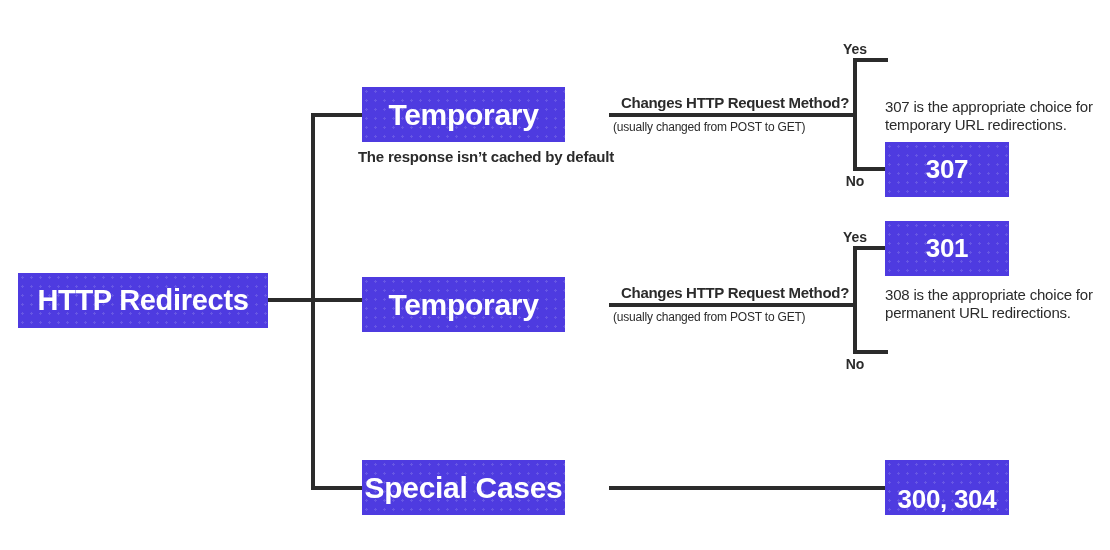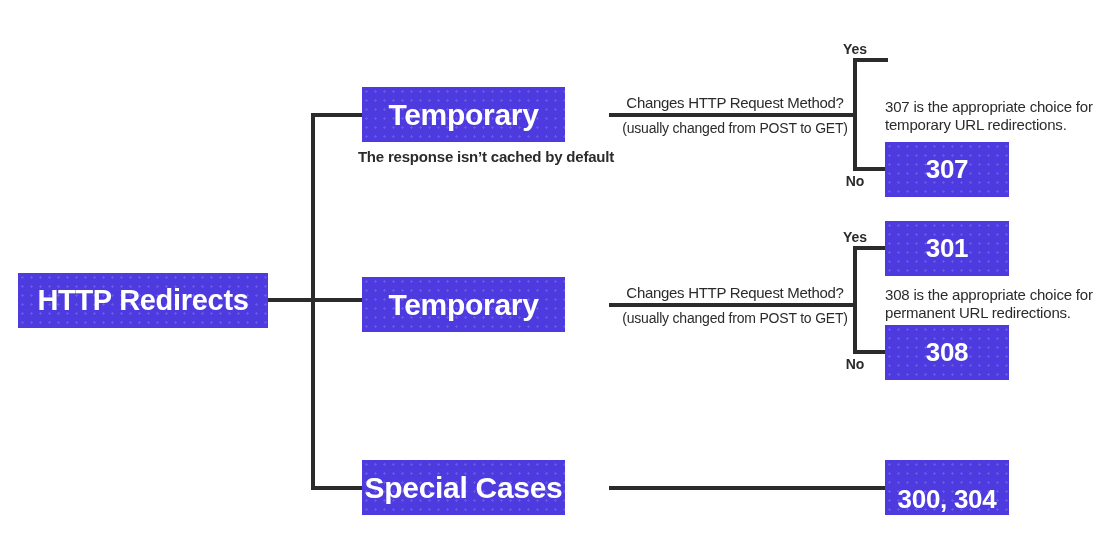--- a/index.html
+++ b/index.html
@@ -30,26 +30,26 @@
   .box.mid{width:203px;height:55px;font-size:30px;}
   .box.result{width:124px;height:55px;font-size:26px;}
 
   .caption{
     position:absolute;width:300px;text-align:center;
     font-size:15px;font-weight:700;color:var(--text,#2b2b2b);
     letter-spacing:-0.2px;
   }
   .q-title{
     position:absolute;width:244px;text-align:center;
-    font-size:15px;font-weight:400;color:var(--text,#2b2b2b);
+    font-size:15px;font-weight:700;color:var(--text,#2b2b2b);
     letter-spacing:-0.3px;
   }
   .q-sub{
-    position:absolute;width:244px;text-align:center;
-    font-size:14px;font-weight:400;color:var(--text,#2b2b2b);
+    position:absolute;width:244px;text-align:left;
+    font-size:12px;font-weight:400;color:var(--text,#2b2b2b);
     letter-spacing:-0.2px;
   }
   .yn{
     position:absolute;width:46px;text-align:center;
     font-size:14px;font-weight:700;color:var(--text,#2b2b2b);
   }
   .note{
     position:absolute;width:232px;
     font-size:15px;font-weight:400;line-height:18px;
     color:var(--text,#2b2b2b);
@@ -106,23 +106,20 @@
   </div>
   <div class="q-title" style="left:613px;top:284px;">Changes HTTP Request Method?</div>
   <div class="q-sub" style="left:613px;top:310px;">(usually changed from POST to GET)</div>
   <div class="yn" style="left:832px;top:229px;">Yes</div>
   <div class="yn" style="left:832px;top:356px;">No</div>
   <div class="box result" style="left:885px;top:221px;">
     <span>301</span>
   </div>
   <div class="note" style="left:885px;top:286px;">308 is the appropriate choice for
 permanent URL redirections.</div>
-  <div class="box result" style="left:885px;top:325px;">
-    <span>308</span>
-  </div>
 
   <div class="box mid" style="left:362px;top:460px;">
     <span>Special Cases</span>
   </div>
   <div class="box result" style="left:885px;top:460px;align-items:flex-end;">
     <span>300, 304</span>
   </div>
 
 </div>
 

